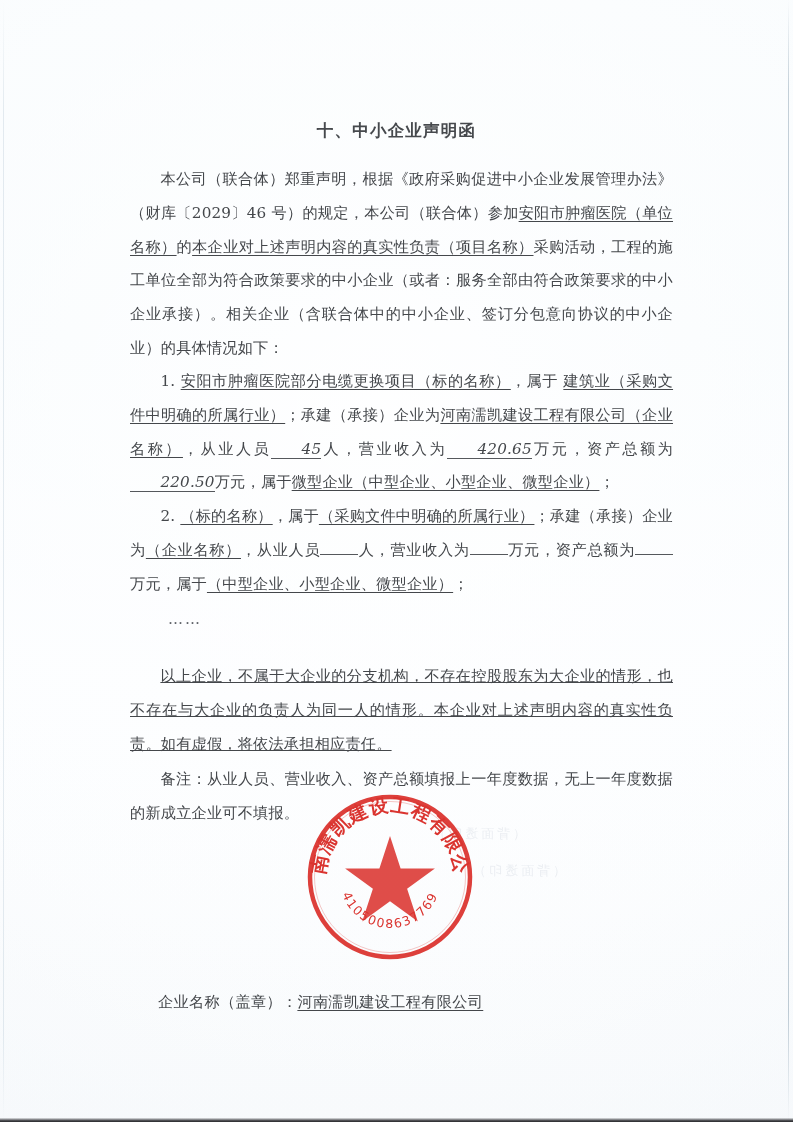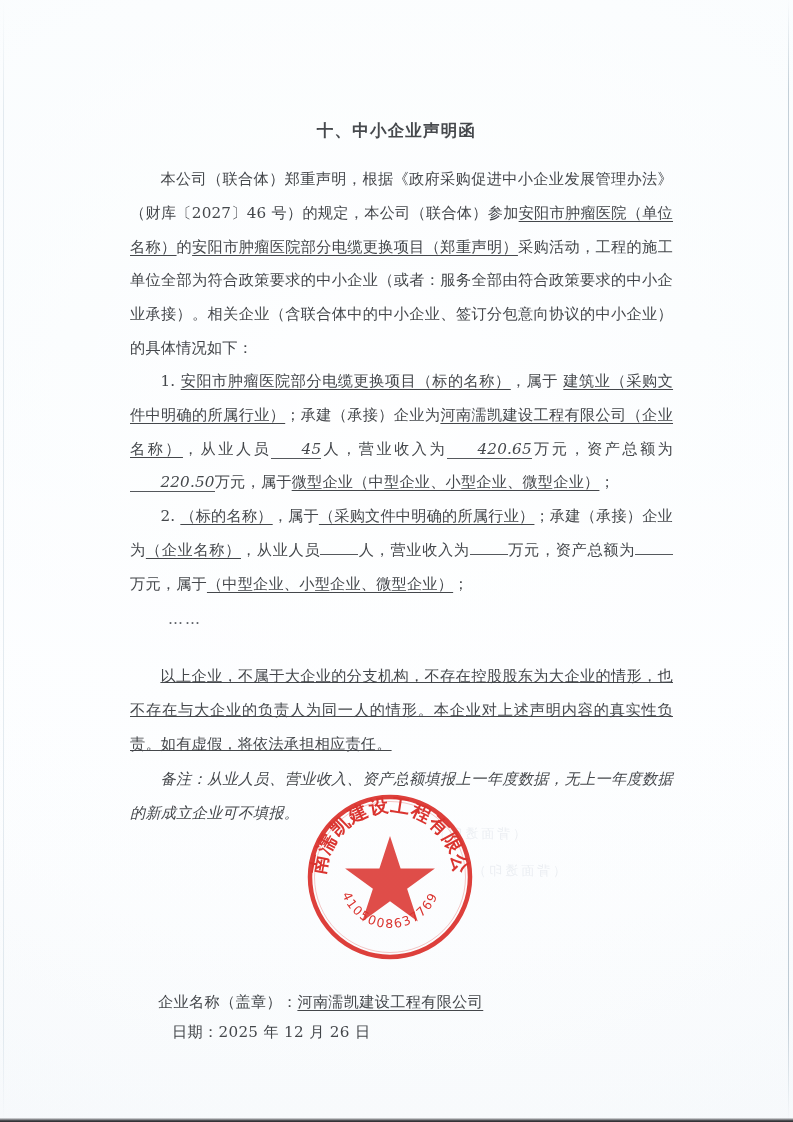--- a/index.html
+++ b/index.html
@@ -172,35 +172,34 @@
 
   <div class="scan-tint"></div>
 
   <div class="showthrough" style="left:430px; top:825px;">（背面透印）</div>
   <div class="showthrough" style="left:470px; top:862px;">（背面透印）</div>
 
   <div class="content">
 
     <div class="doc-title">十、中小企业声明函</div>
 
-    <div class="para indent" style="top:163px;"><span>本公司（联合体）郑重声明，根据《政府采购促进中小企业发展管理办法》（财库〔2027〕46 号）的规定，本公司（联合体）参加</span><span class="u">安阳市肿瘤医院（单位名称）</span><span>的</span><span class="u">安阳市肿瘤医院部分电缆更换项目（郑重声明）</span><span>采购活动，工程的施工单位全部为符合政策要求的中小企业（或者：服务全部由符合政策要求的中小企业承接）。相关企业（含联合体中的中小企业、签订分包意向协议的中小企业）的具体情况如下：</span></div>
+    <div class="para indent" style="top:163px;"><span>本公司（联合体）郑重声明，根据《政府采购促进中小企业发展管理办法》（财库〔2029〕46 号）的规定，本公司（联合体）参加</span><span class="u">安阳市肿瘤医院（单位名称）</span><span>的</span><span class="u">本企业对上述声明内容的真实性负责（项目名称）</span><span>采购活动，工程的施工单位全部为符合政策要求的中小企业（或者：服务全部由符合政策要求的中小企业承接）。相关企业（含联合体中的中小企业、签订分包意向协议的中小企业）的具体情况如下：</span></div>
 
     <div class="para indent" style="top:365px;"><span>1.</span>&nbsp;<span class="u">安阳市肿瘤医院部分电缆更换项目（标的名称）</span><span>，属于</span>&nbsp;<span class="u">建筑业（采购文件中明确的所属行业）</span><span>；承建（承接）企业为</span><span class="u">河南濡凯建设工程有限公司（企业名称）</span><span>，从业人员</span><span class="blank w-narrow">45</span><span>人，营业收入为</span><span class="blank w-num">420.65</span><span>万元，资产总额为</span><span class="blank w-num2">220.50</span><span>万元，属于</span><span class="u">微型企业（中型企业、小型企业、微型企业）</span><span>；</span></div>
 
     <div class="para indent" style="top:500px;"><span>2.</span>&nbsp;<span class="u">（标的名称）</span><span>，属于</span><span class="u">（采购文件中明确的所属行业）</span><span>；承建（承接）企业为</span><span class="u">（企业名称）</span><span>，从业人员</span><span class="blank empty"></span><span>人，营业收入为</span><span class="blank empty"></span><span>万元，资产总额为</span><span class="blank empty"></span><span>万元，属于</span><span class="u">（中型企业、小型企业、微型企业）</span><span>；</span></div>
 
     <div class="ellipsis-line" style="top:610px;">……</div>
 
     <div class="para indent" style="top:660px;text-decoration:underline;">以上企业，不属于大企业的分支机构，不存在控股股东为大企业的情形，也不存在与大企业的负责人为同一人的情形。本企业对上述声明内容的真实性负责。如有虚假，将依法承担相应责任。</div>
 
-    <div class="para indent" style="top:763px;font-style:italic;">备注：从业人员、营业收入、资产总额填报上一年度数据，无上一年度数据的新成立企业可不填报。</div>
+    <div class="para indent" style="top:763px;">备注：从业人员、营业收入、资产总额填报上一年度数据，无上一年度数据的新成立企业可不填报。</div>
 
     <div class="sign-block" style="top:959px;margin-top:28px;">
       <div class="sign-row"><span>企业名称（盖章）：</span><span class="u">河南濡凯建设工程有限公司</span></div>
-      <div class="sign-row sign-indent"><span>日期：</span><span>2025</span>&nbsp;<span>年</span>&nbsp;<span>12</span>&nbsp;<span>月</span>&nbsp;<span>26</span>&nbsp;<span>日</span></div>
     </div>
 
   </div>
 
   <div class="seal">
     <svg width="174" height="174" viewBox="0 0 174 174" xmlns="http://www.w3.org/2000/svg">
       <defs>
         <path id="sealArc" d="M 22,87 A 65,65 0 0 1 152,87"></path>
         <path id="sealArcBottom" d="M 36,87 A 51,51 0 0 0 138,87"></path>
       </defs>

